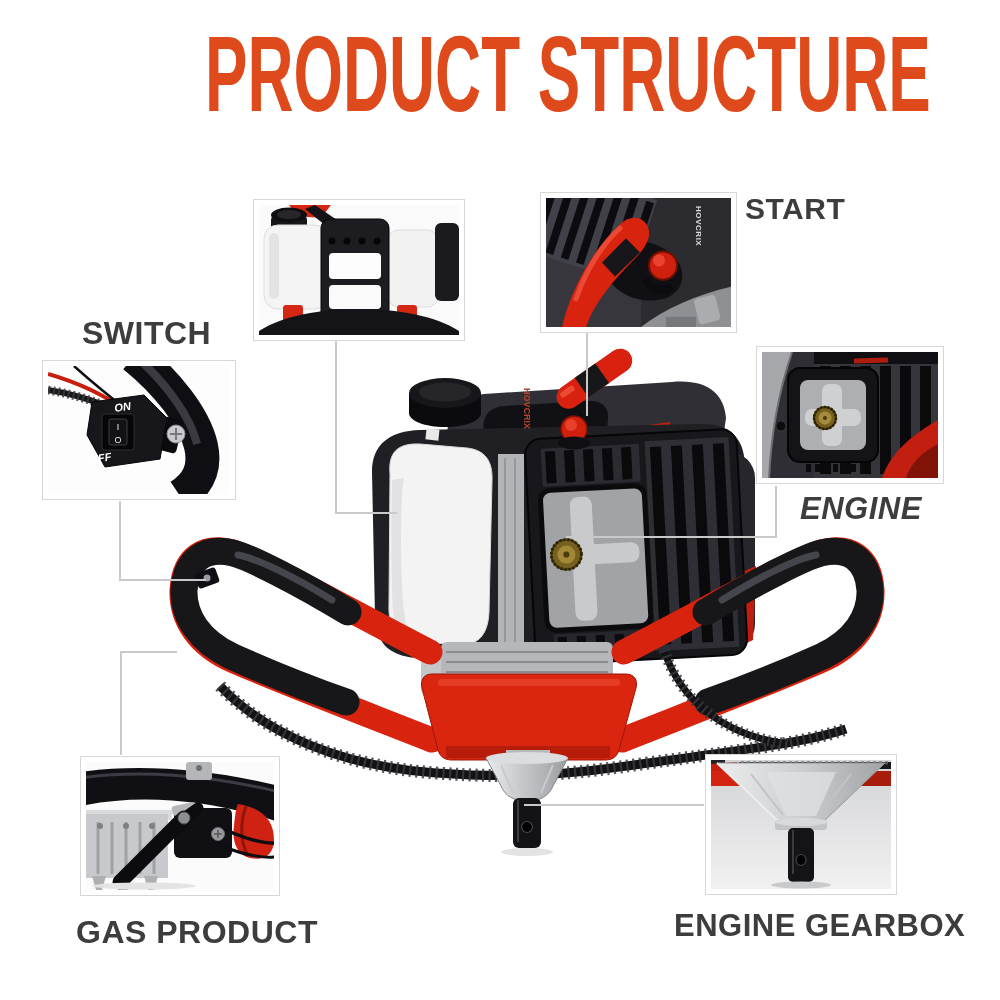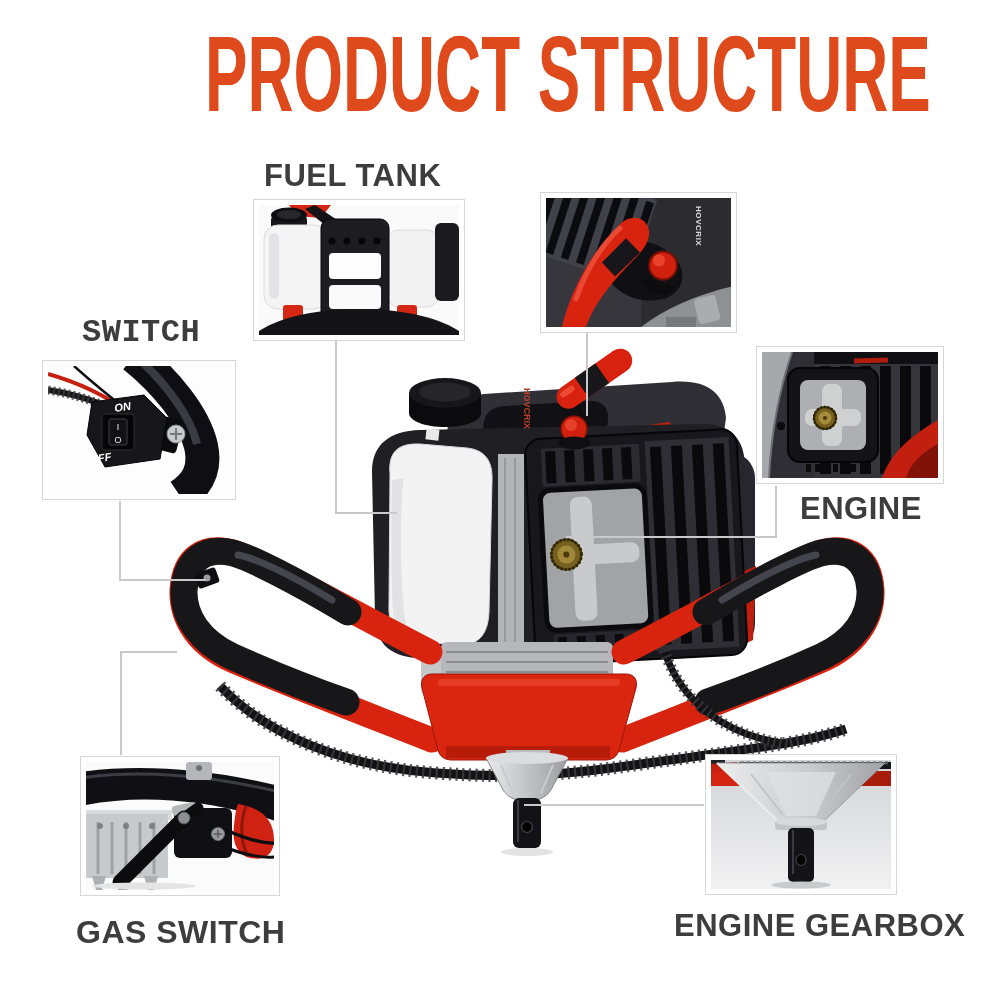--- a/index.html
+++ b/index.html
@@ -150,21 +150,20 @@
     <g fill="none" stroke="#C9C9C9" stroke-width="2">
       <path d="M336,341 L336,513 L397,513"></path>
       <path d="M587,333 L587,416"></path>
       <path d="M120,501 L120,580 L206,580"></path>
       <path d="M776,486 L776,537 L566,537"></path>
       <path d="M177,652 L121,652 L121,755"></path>
       <path d="M704,805 L524,805"></path>
     </g>
   </svg>
 
-  <div class="part-label" style="left:264px;top:156px;">FUEL TANK</div>
   <div class="callout" style="left:253px;top:199px;width:212px;height:142px;">
     <svg width="200" height="130" viewBox="0 0 200 130" preserveAspectRatio="none">
       <rect width="200" height="130" fill="#fafafa"></rect>
       <polygon points="30,0 72,0 62,13 38,11" fill="#d62512"></polygon>
       <path d="M56,0 L78,15 L66,20 L46,4 Z" fill="#141418"></path>
       <rect x="12" y="10" width="36" height="18" rx="5" fill="#17171b"></rect>
       <ellipse cx="30" cy="10" rx="18" ry="7.5" fill="#0f0f13"></ellipse>
       <ellipse cx="30" cy="9.5" rx="12" ry="4.5" fill="#26262b"></ellipse>
       <rect x="5" y="20" width="64" height="84" rx="14" fill="#f4f4f5" stroke="#dcdcde"></rect>
       <rect x="10" y="28" width="10" height="66" rx="5" fill="#e3e3e5"></rect>
@@ -182,20 +181,21 @@
           <circle cx="113" cy="110" r="3.5"></circle>
       </g>
       <rect x="24" y="100" width="20" height="26" rx="3" fill="#d42814"></rect>
       <rect x="138" y="100" width="20" height="26" rx="3" fill="#d42814"></rect>
       <rect x="46" y="110" width="94" height="9" fill="#c2c3c6"></rect>
       <path d="M-6,130 C18,112 58,104 100,104 C142,104 182,112 206,130 Z" fill="#141418"></path>
     </svg>
   </div>
 
   <div class="part-label" style="left:745px;top:189px;font-size:30px;">
+    <div>START</div>
   </div>
   <div class="callout" style="left:540px;top:192px;width:197px;height:141px;">
     <svg width="185" height="129" viewBox="0 0 185 128" preserveAspectRatio="none">
       <rect width="185" height="128" fill="#36363c"></rect>
       <rect x="95" y="0" width="90" height="128" fill="#2b2b30"></rect>
       <g transform="rotate(18 30 25)">
         <rect x="-12" y="-22" width="112" height="88" fill="#41414a"></rect>
         <g fill="#0c0c10">
           <rect x="-6" y="-18" width="8" height="80"></rect>
             <rect x="10" y="-18" width="8" height="80"></rect>
@@ -213,21 +213,21 @@
       <path d="M16,128 C24,94 44,54 74,26 C84,16 98,18 102,29 C106,39 99,50 89,60 C68,81 48,104 40,128 Z" fill="#d8230f"></path>
       <polygon points="56,64 80,40 94,54 69,78" fill="#17171b"></polygon>
       <path d="M30,100 C40,72 56,46 74,30" stroke="#f46049" stroke-width="5" fill="none" opacity="0.65" stroke-linecap="round"></path>
       <path d="M100,80 C104,90 116,94 126,88" stroke="#0c0c0f" stroke-width="8" fill="none"></path>
       <circle cx="117" cy="67" r="14" fill="#d2200e" stroke="#6e1004" stroke-width="2"></circle>
       <circle cx="113" cy="62" r="6" fill="#ef4c36" opacity="0.8"></circle>
       <text transform="rotate(90 150 8)" x="150" y="8" font-size="8" font-weight="bold" fill="#d8d9dc" letter-spacing="0.5">HOVCRIX</text>
     </svg>
   </div>
 
-  <div class="part-label" style="left:82px;top:312px;font-size:32px;font-family:Liberation Mono, monospace;">SWITCH</div>
+  <div class="part-label" style="left:82px;top:312px;font-size:32px;">SWITCH</div>
   <div class="callout" style="left:42px;top:360px;width:194px;height:140px;">
     <svg width="182" height="128" viewBox="0 0 182 128" preserveAspectRatio="none">
       <rect width="182" height="128" fill="#fdfdfd"></rect>
       <path d="M0,8 C28,16 58,30 80,46" stroke="#c61f10" stroke-width="4" fill="none"></path>
       <path d="M0,24 C38,30 72,44 98,62" stroke="#17171a" stroke-width="6" fill="none"></path>
       <path d="M0,24 C38,30 72,44 98,62" stroke="#3a3a40" stroke-width="9" stroke-dasharray="2 3" fill="none" opacity="0.85"></path>
       <path d="M26,0 C46,18 66,34 84,48" stroke="#101014" stroke-width="2.5" fill="none"></path>
       <path d="M86,-10 C118,16 146,50 153,80 C158,103 150,118 132,130" stroke="#0f0f13" stroke-width="34" fill="none"></path>
       <path d="M92,-6 C120,20 143,52 149,78" stroke="#3f3f47" stroke-width="8" fill="none" opacity="0.9"></path>
       <rect x="112" y="52" width="20" height="34" rx="4" fill="#0b0b0e" transform="rotate(14 122 69)"></rect>
@@ -236,21 +236,21 @@
       <rect x="54" y="48" width="32" height="36" rx="3" fill="#060608" stroke="#2c2c32"></rect>
       <rect x="61" y="53" width="18" height="26" rx="2" fill="#121216" stroke="#3d3d44"></rect>
       <text x="70" y="64" font-size="9" fill="#e8e8e8" text-anchor="middle">I</text>
       <text x="70" y="77" font-size="9" fill="#e8e8e8" text-anchor="middle">O</text>
       <text x="42" y="97" font-size="11" font-weight="bold" font-style="italic" fill="#ffffff" transform="rotate(-9 46 97)">OFF</text>
       <circle cx="128" cy="68" r="9" fill="#c9cacd" stroke="#8f9093"></circle>
       <path d="M122,68 L134,68 M128,62 L128,74" stroke="#77787c" stroke-width="2"></path>
     </svg>
   </div>
 
-  <div class="part-label" style="left:800px;top:489px;">ENGINE</div>
+  <div class="part-label" style="left:800px;top:489px;font-style:italic;">ENGINE</div>
   <div class="callout" style="left:756px;top:346px;width:188px;height:138px;">
     <svg width="176" height="126" viewBox="0 0 176 126" preserveAspectRatio="none">
       <rect width="176" height="126" fill="#2e2e34"></rect>
       <rect x="52" y="0" width="124" height="126" fill="#35353b"></rect>
       <rect x="52" y="0" width="124" height="12" fill="#101014"></rect>
       <g fill="#0a0a0d">
         <rect x="58" y="14" width="11" height="108"></rect>
           <rect x="78" y="14" width="11" height="108"></rect>
           <rect x="98" y="14" width="11" height="108"></rect>
           <rect x="118" y="14" width="11" height="108"></rect>
@@ -276,21 +276,21 @@
           <rect x="71" y="112" width="5" height="8"></rect>
           <rect x="80" y="112" width="5" height="8"></rect>
           <rect x="89" y="112" width="5" height="8"></rect>
           <rect x="98" y="112" width="5" height="8"></rect>
       </g>
       <path d="M176,68 C148,84 128,102 120,126 L176,126 Z" fill="#c21f10"></path>
       <path d="M176,92 C160,100 148,112 144,126 L176,126 Z" fill="#801208"></path>
     </svg>
   </div>
 
-  <div class="part-label" style="left:76px;top:911px;font-size:32px;">GAS SWITCH</div>
+  <div class="part-label" style="left:76px;top:911px;font-size:32px;">GAS PRODUCT</div>
   <div class="callout" style="left:80px;top:756px;width:200px;height:140px;">
     <svg width="188" height="128" viewBox="0 0 188 128" preserveAspectRatio="none">
       <rect width="188" height="128" fill="#fbfbfb"></rect>
       <path d="M-5,10 C50,2 120,6 193,24 L193,60 C120,36 50,32 -5,44 Z" fill="#101014"></path>
       <path d="M-5,16 C50,8 120,12 193,30" stroke="#3c3c44" stroke-width="3" fill="none"></path>
       <rect x="100" y="0" width="26" height="18" rx="3" fill="#b5b6b9"></rect>
       <circle cx="113" cy="6" r="3" fill="#6e6f72"></circle>
       <rect x="0" y="48" width="86" height="10" fill="#d9dadc"></rect>
       <rect x="0" y="52" width="82" height="64" fill="#c8c9cc"></rect>
       <g stroke="#a0a1a4" stroke-width="3">

